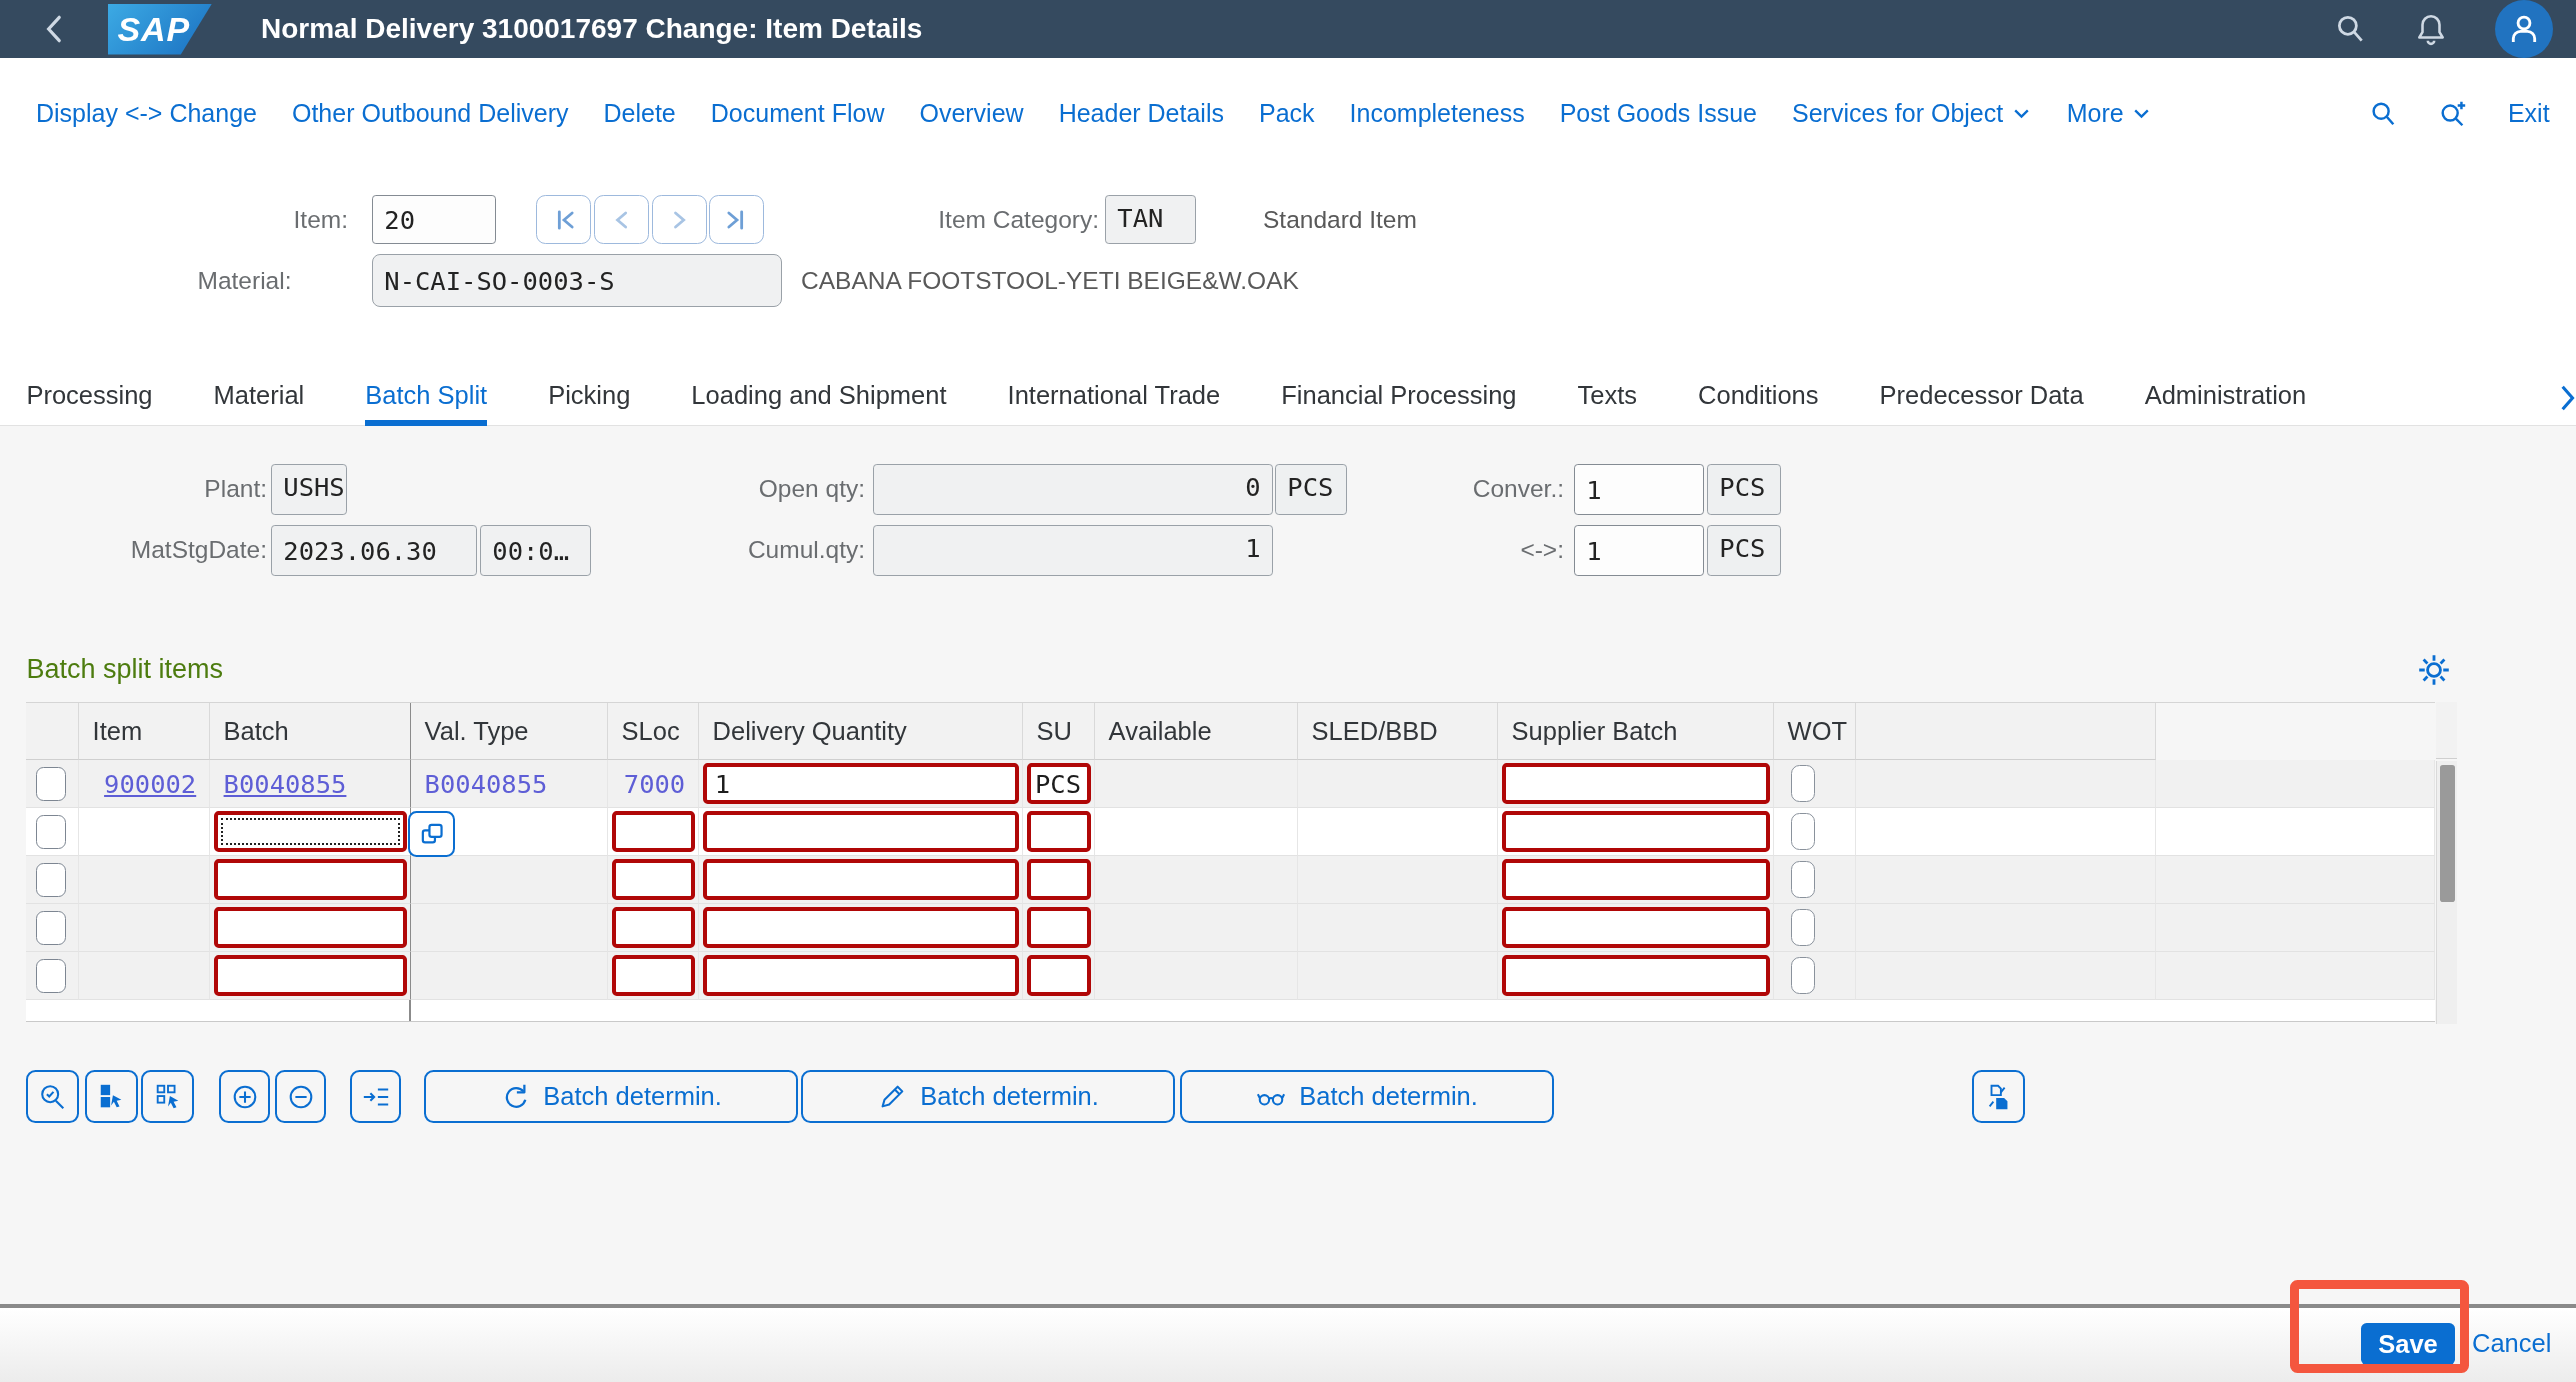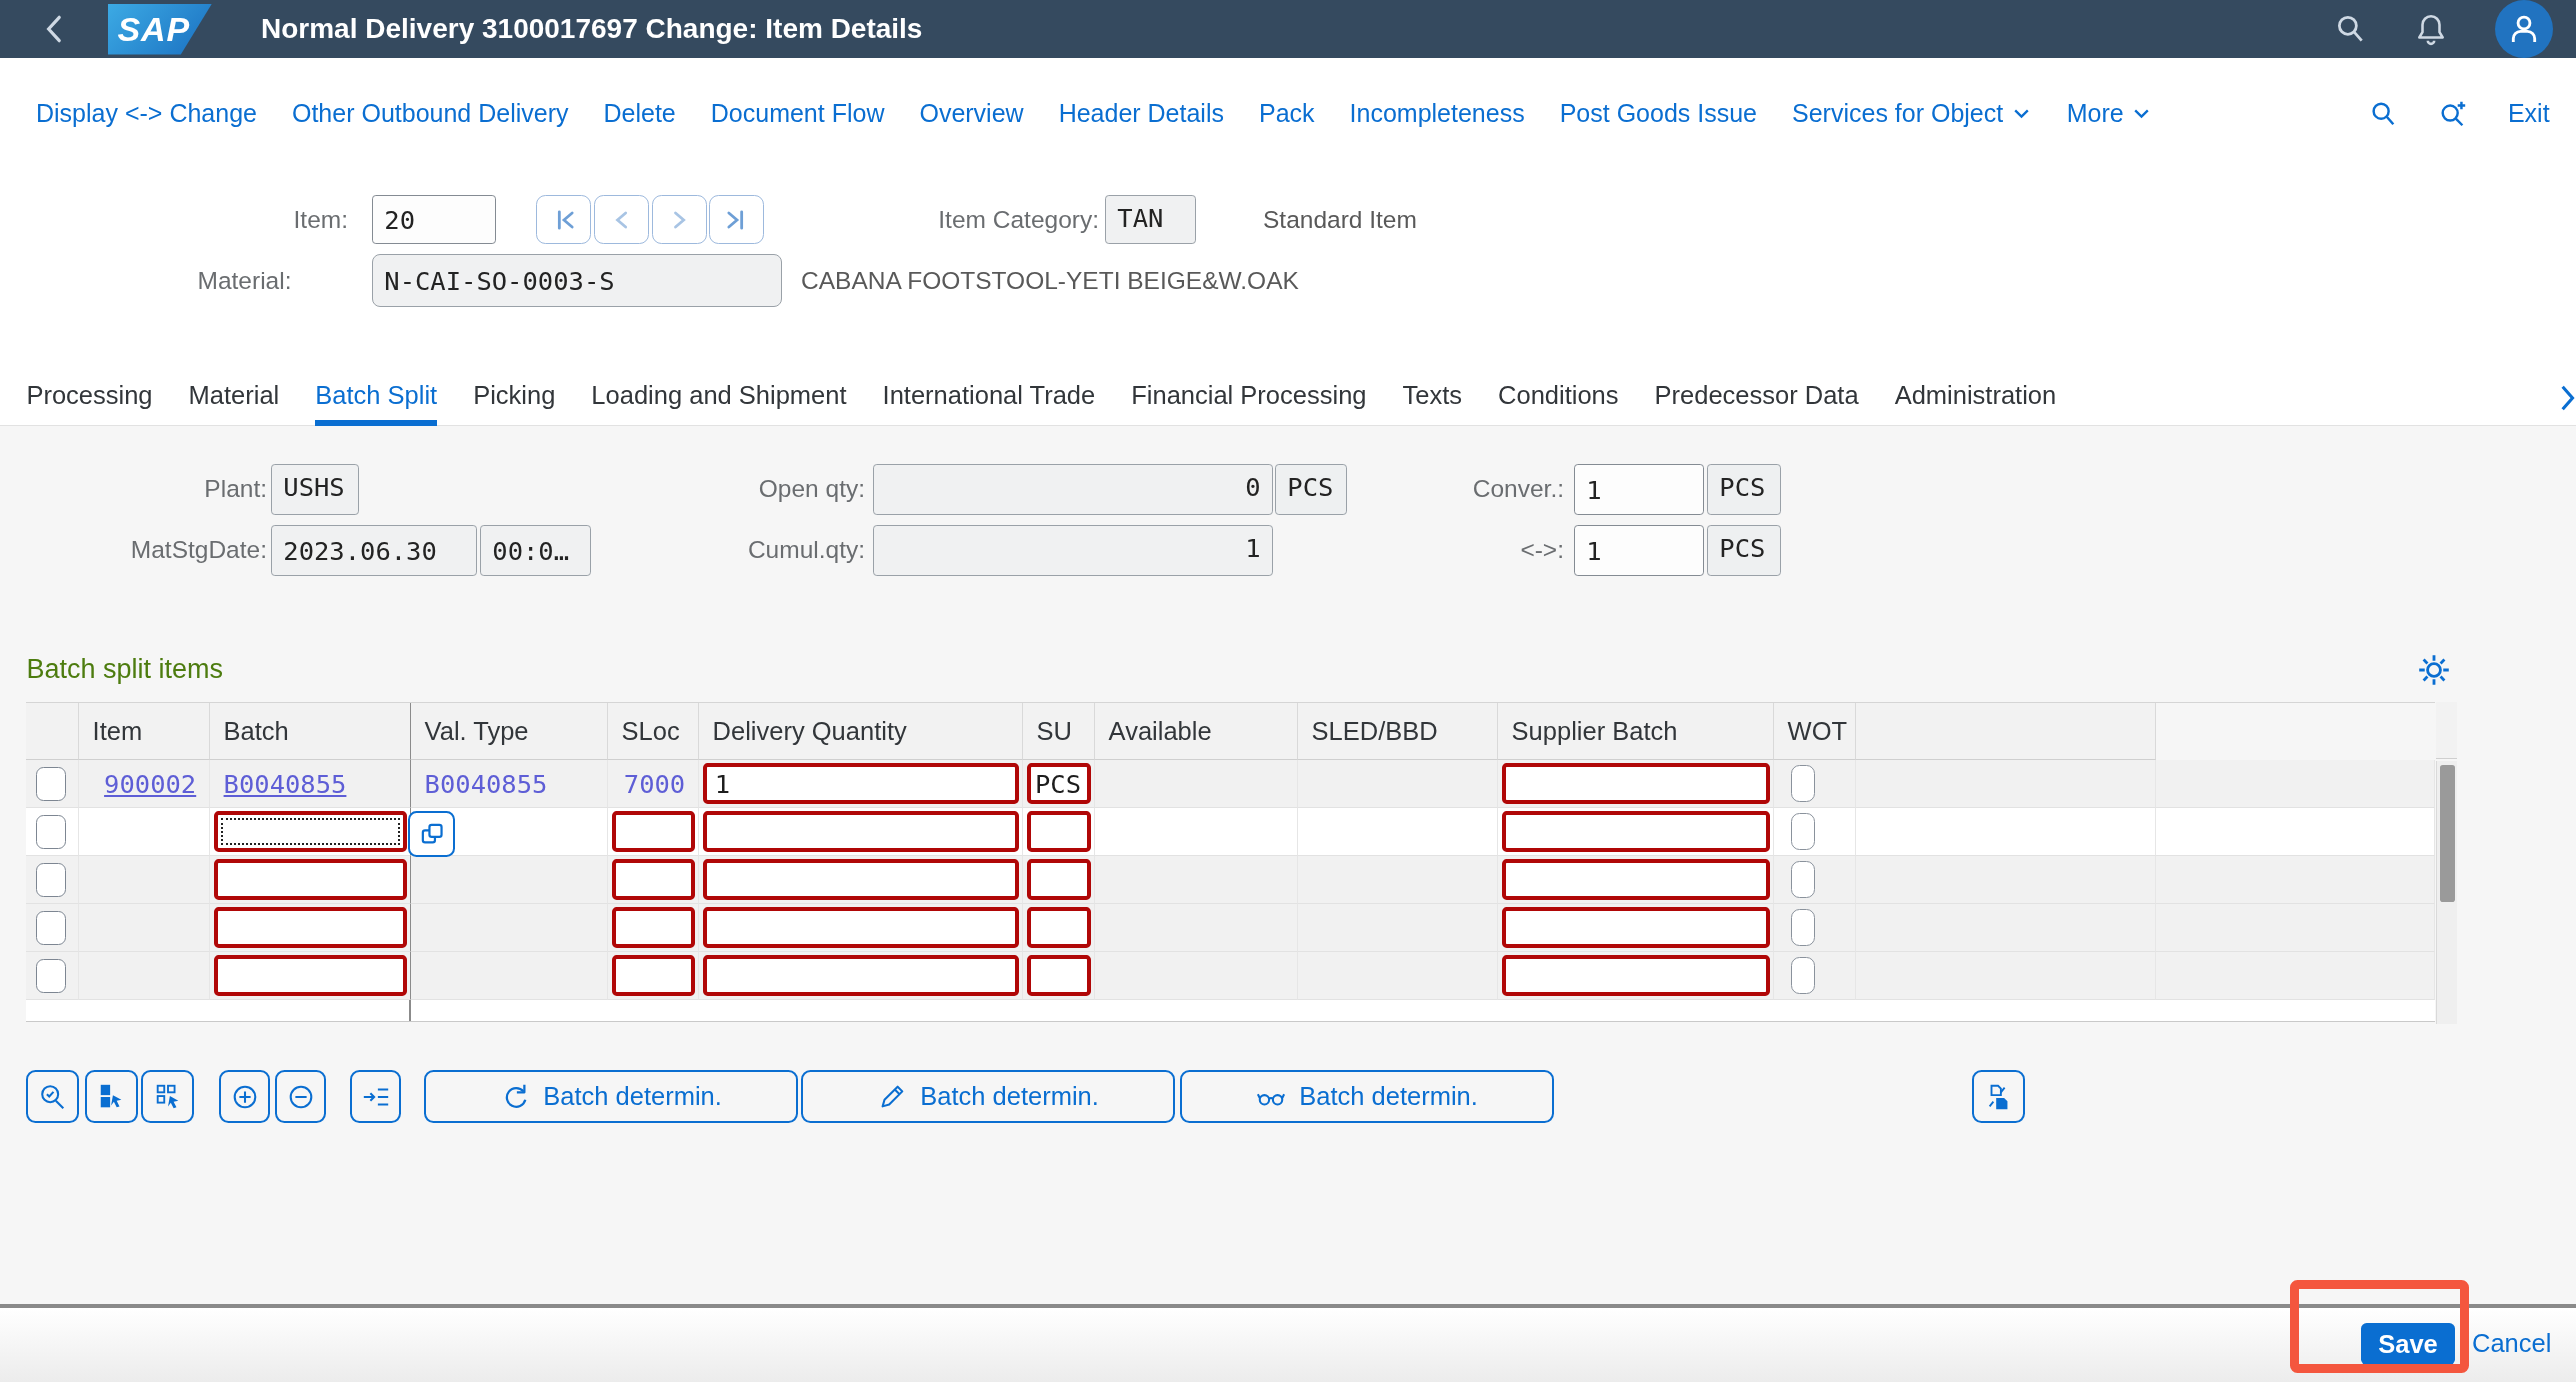--- a/index.html
+++ b/index.html
@@ -40,21 +40,21 @@
   .unit{background:#eef0f1;border:1.9px solid #9aa1a8;text-align:left;}
   .navgrp{position:absolute;display:flex;gap:2.8px;}
   .navbtn{width:55px;height:49px;border:1.9px solid #9db9dd;border-radius:9.4px;background:#fff;
           display:flex;align-items:center;justify-content:center;cursor:pointer;box-sizing:border-box;}
   .navbtn svg{width:28px;height:28px;}
   .nav-strong{color:#6e9fd6;}
   .nav-light{color:#a8c4e4;}
 
   
   .tabs{position:absolute;top:372px;left:0;right:0;height:54px;display:flex;padding-left:26.4px;
-        gap:36px;font-size:25.5px;color:#32363a;border-bottom:1.9px solid #e2e2e2;box-sizing:border-box;}
+        gap:61px;font-size:25.5px;color:#32363a;border-bottom:1.9px solid #e2e2e2;box-sizing:border-box;}
   .tab{line-height:47px;cursor:pointer;position:relative;white-space:nowrap;}
   .tab.active{color:#0a6ed1;}
   .tab.active::after{content:"";position:absolute;left:0;right:0;bottom:-1.9px;height:6.6px;background:#0a6ed1;}
   .tab-overflow{position:absolute;right:-3.8px;top:9.4px;width:22.6px;height:34px;color:#0a6ed1;}
 
   
   .panel{position:absolute;top:426px;left:0;right:0;height:880px;background:#f6f6f6;}
 
   
   .section-title{position:absolute;left:26.4px;top:654px;font-size:27px;color:#4d7c0f;}
@@ -226,21 +226,21 @@
   <span class="tab">Administration</span>
   <svg class="tab-overflow" viewBox="0 0 16 24" fill="none" stroke="currentColor" stroke-width="2.2">
       <path d="M4 4l7 8-7 8"></path>
     </svg>
 </div>
 
 <div class="panel"></div>
 
 <div>
   <div class="lbl" style="left:57px;top:464px;width:210px;">Plant:</div>
-  <div class="ibox mono" style="left:271px;top:464px;width:88px;height:51px;">USHS</div>
+  <div class="ibox mono" style="left:271px;top:464px;width:76px;height:51px;">USHS</div>
 
   <div class="lbl" style="left:57px;top:525px;width:210px;">MatStgDate:</div>
   <input class="ibox mono" style="left: 271px; top: 525px; width: 206px; height: 51px;" value="2023.06.30">
   <input class="ibox mono" style="left: 480px; top: 525px; width: 111px; height: 51px;" value="00:0…">
 
   <div class="lbl" style="left:651px;top:464px;width:214px;">Open qty:</div>
   <div class="ibox mono" style="left:873px;top:464px;width:400px;height:51px;text-align:right;">0</div>
   <div class="unit mono" style="left:1275px;top:464px;width:72px;height:51px;">PCS</div>
 
   <div class="lbl" style="left:651px;top:525px;width:214px;">Cumul.qty:</div>

